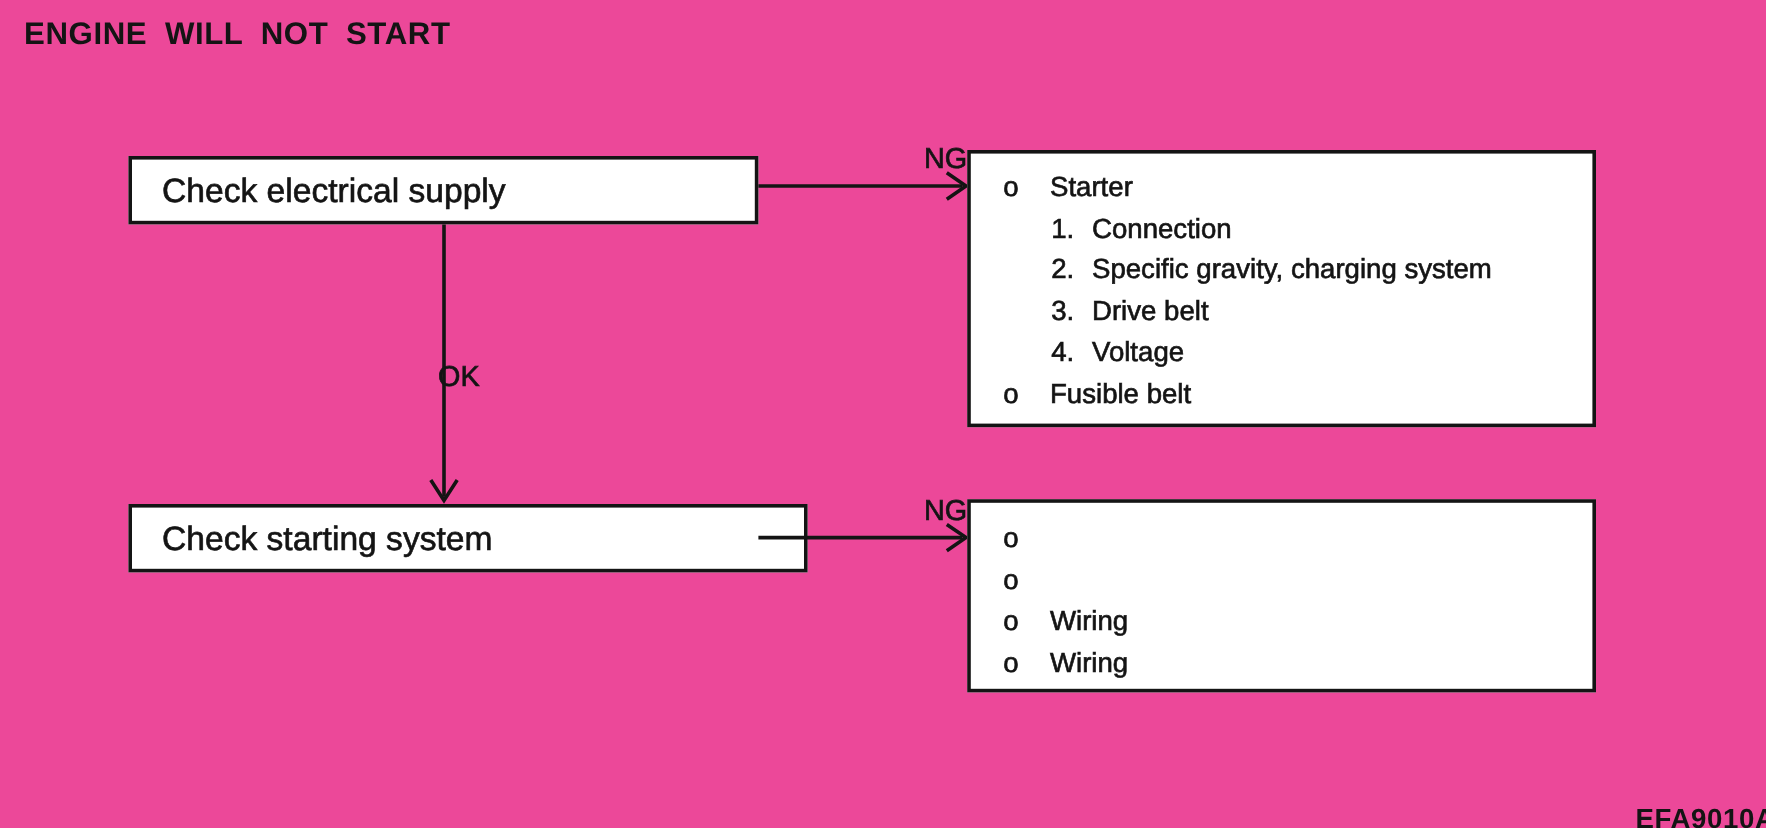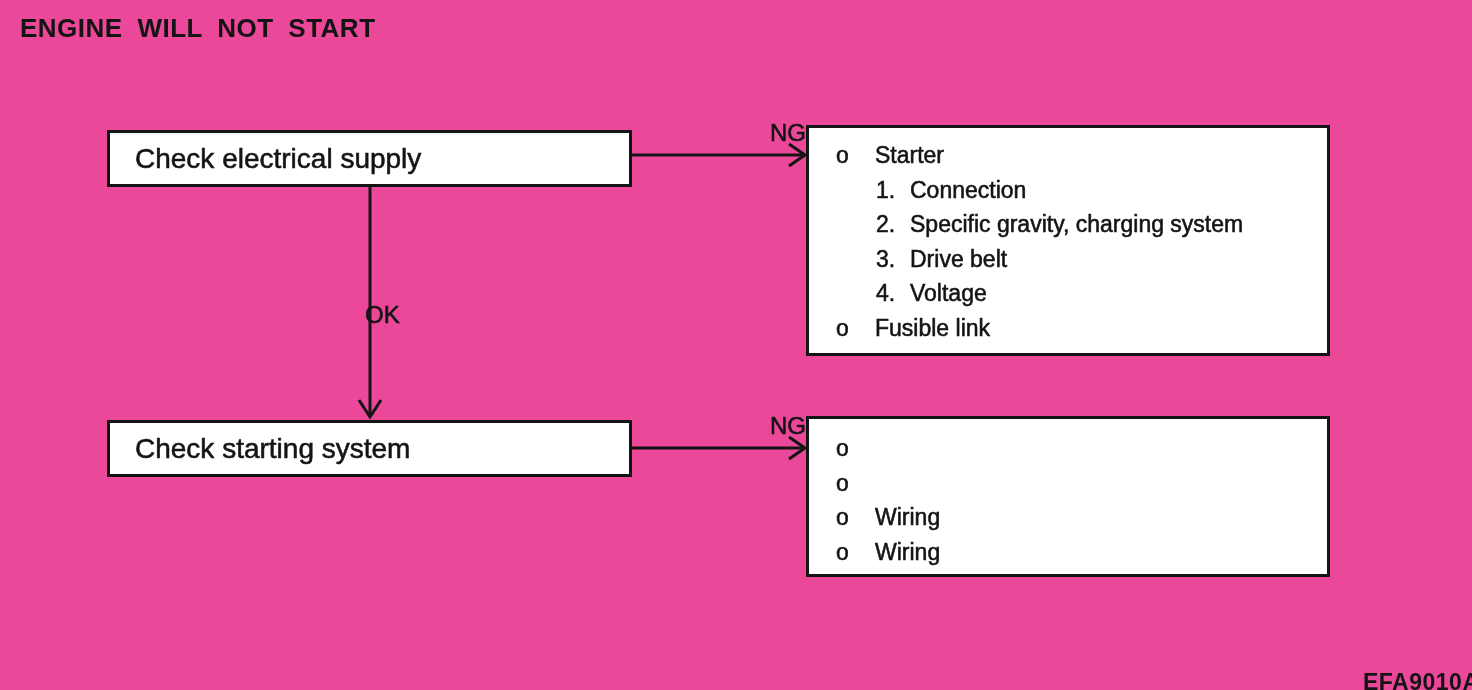--- a/index.html
+++ b/index.html
@@ -76,25 +76,25 @@
     <div class="row sub thick">
       <span class="marker">3.</span>
       <span class="text">Drive belt</span>
     </div>
     <div class="row sub thick">
       <span class="marker">4.</span>
       <span class="text">Voltage</span>
     </div>
     <div class="row thick">
       <span class="marker">o</span>
-      <span class="text">Fusible link</span>
+      <span class="text">Fusible belt</span>
     </div>
   </div>
 
-  <div class="node" style="left:107px; top:420px; width:525px; height:57px;">
+  <div class="node" style="left:107px; top:420px; width:566px; height:57px;">
     <span class="node-label thick">Check starting system</span>
   </div>
 
   <div class="edge-label ng thick" style="left:632px; top:412px;">NG</div>
   <svg class="connector" style="left:632px; top:432px;" width="176" height="32">
     <line x1="0" y1="16" x2="170" y2="16"></line>
     <polyline points="157,5 173,16 157,27"></polyline>
   </svg>
 
   <div class="result" style="left:806px; top:416px; width:524px; height:161px; padding-top:12px;">

